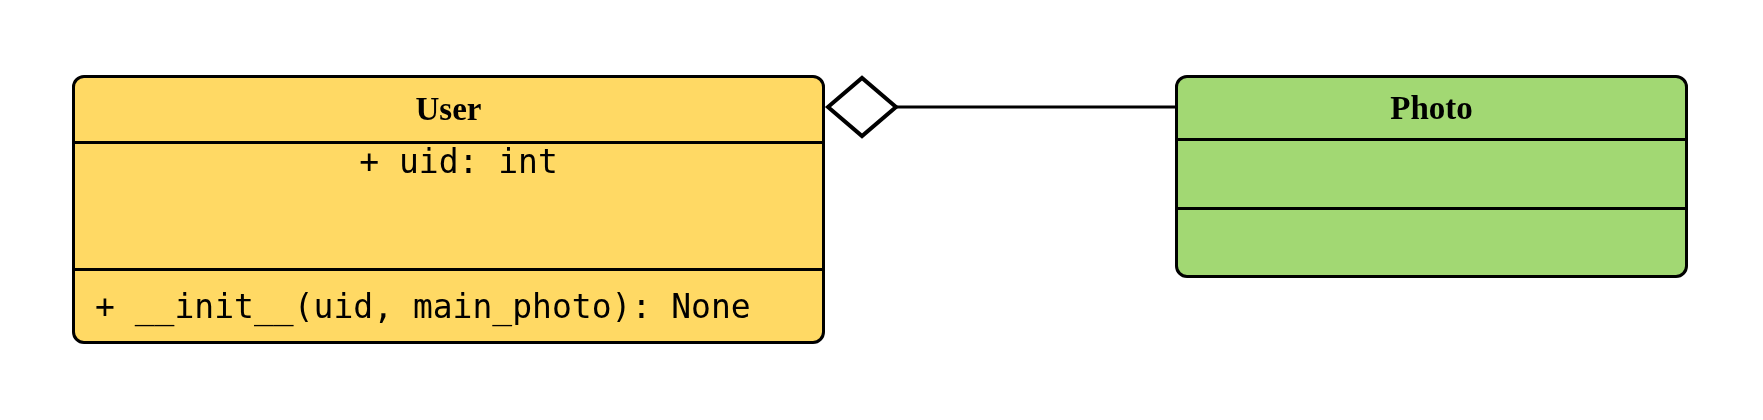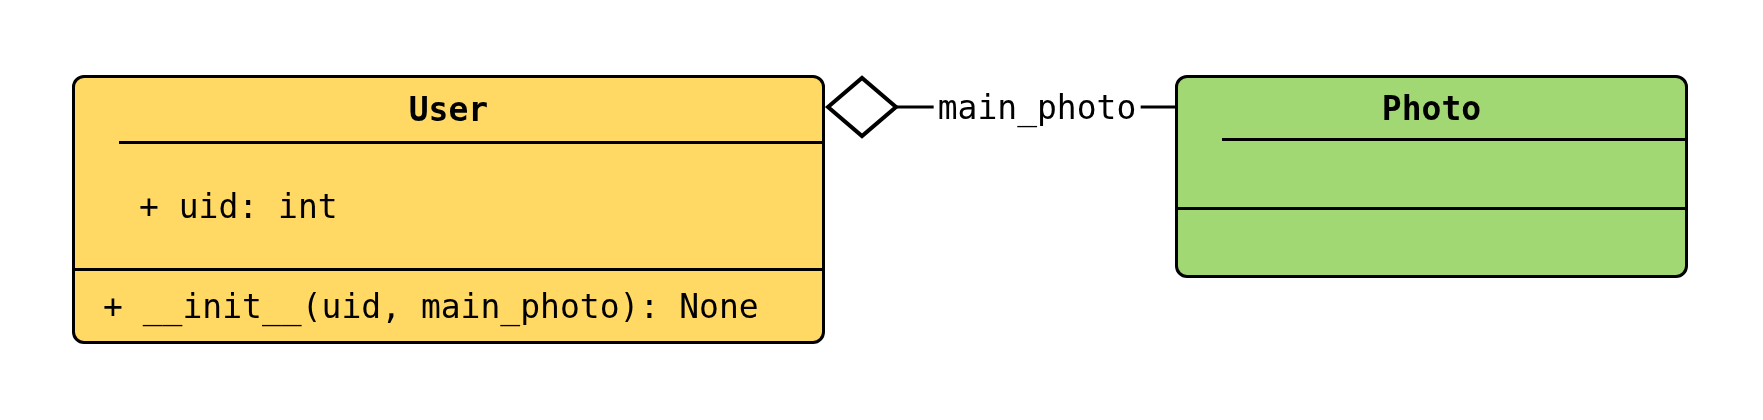--- a/index.html
+++ b/index.html
@@ -53,40 +53,40 @@
   }
   .compartment + .compartment {
     border-top: 3px solid var(--stroke);
   }
   .header-compartment {
     display: flex;
     align-items: center;
     justify-content: center;
     font-weight: bold;
     font-size: 33px;
+    font-family: Liberation Serif, serif;
   }
   .user .header-compartment { height: 63px; }
   .user .attributes-compartment { height: 127px; }
   .user .methods-compartment { flex: 1; }
   .photo .header-compartment { height: 60px; }
   .photo .attributes-compartment { height: 69px; }
   .photo .methods-compartment { flex: 1; }
   .attributes-compartment {
     display: flex;
-    flex-direction: column;
+    flex-direction: row;
     justify-content: center;
     padding-left: 20px;
     font-size: 33px;
     line-height: 35px;
-    margin-left: 44px;
   }
   .methods-compartment {
     display: flex;
     align-items: center;
-    padding-left: 28px;
+    padding-left: 20px;
     font-size: 33px;
   }
   .row { white-space: pre; }
   .type-bold { font-weight: bold; }
   .edge-svg {
     position: absolute;
     left: 820px;
     top: 67px;
     width: 360px;
     height: 80px;
@@ -116,21 +116,20 @@
     </div>
     <div class="compartment methods-compartment">
       <div class="row">+ __init__(uid, main_photo): None</div>
     </div>
   </div>
 
   <svg class="edge-svg" viewBox="0 0 360 80" xmlns="http://www.w3.org/2000/svg">
     <line x1="76" y1="40" x2="355" y2="40" stroke="var(--stroke)" stroke-width="3"></line>
     <polygon points="8,40 42,11 76,40 42,69" fill="var(--background)" stroke="var(--stroke)" stroke-width="4" stroke-linejoin="miter"></polygon>
   </svg>
-  <span class="edge-label">main_photo</span>
 
   <div class="class-box photo">
     <div class="compartment header-compartment">
       <span>Photo</span>
     </div>
     <div class="compartment attributes-compartment"></div>
     <div class="compartment methods-compartment"></div>
   </div>
 
 </div>

